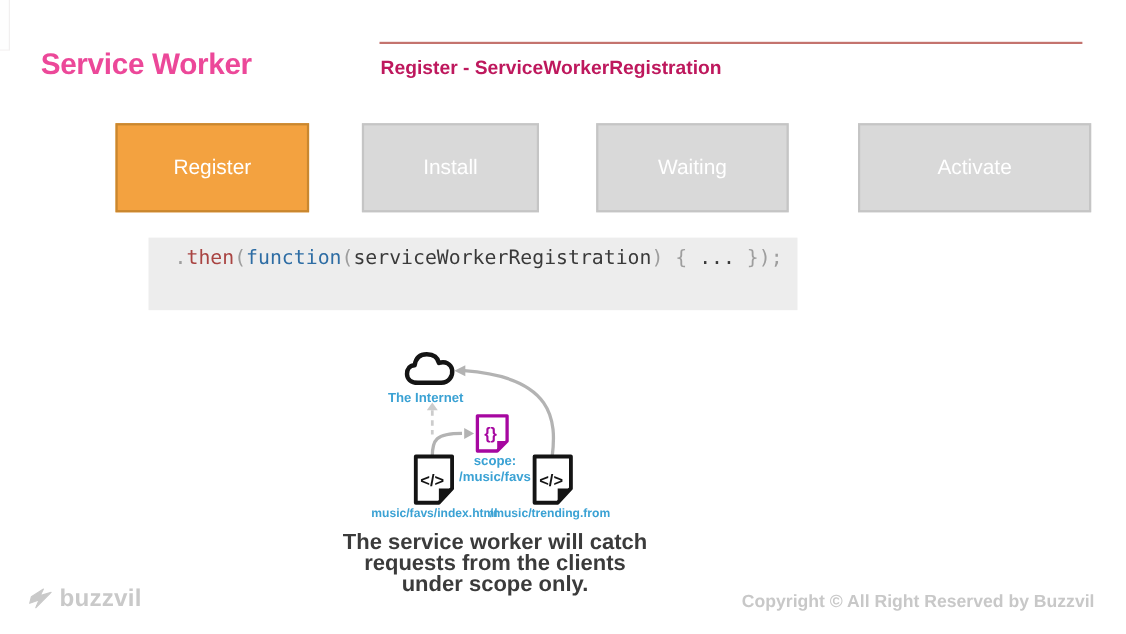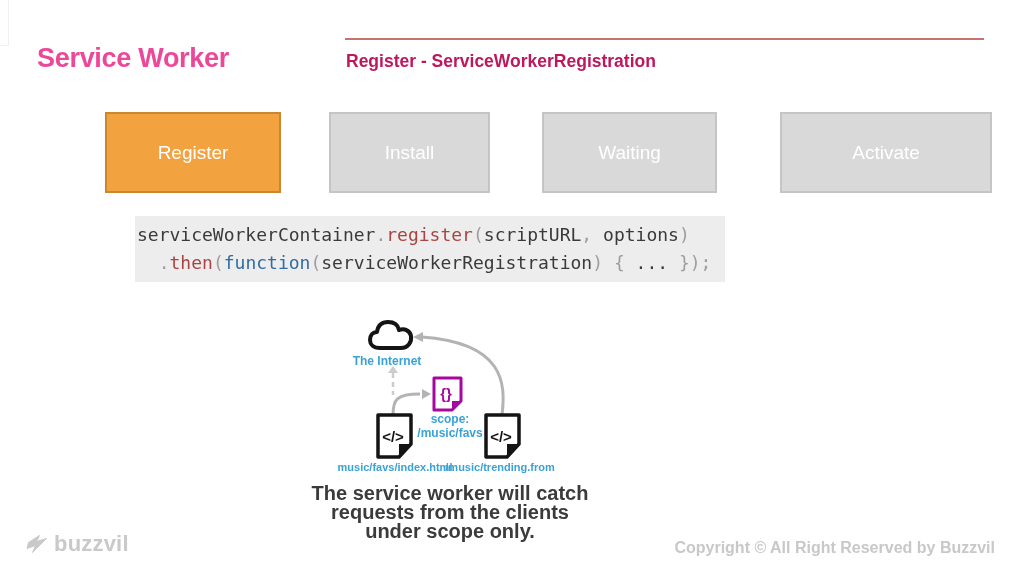--- a/index.html
+++ b/index.html
@@ -65,21 +65,20 @@
 <div class="title">Service Worker</div>
 <div class="header-rule"></div>
 <div class="subtitle">Register - ServiceWorkerRegistration</div>
 
 <div class="stage-box stage-active" style="left:105px;width:176px;">Register</div>
 <div class="stage-box stage-inactive" style="left:329px;width:161px;">Install</div>
 <div class="stage-box stage-inactive" style="left:494px;width:175px;margin-left:48px;">Waiting</div>
 <div class="stage-box stage-inactive" style="left:764px;width:212px;margin-left:16px;">Activate</div>
 
 <div class="code-block">
-    <div class="code-line"><span class="tok-plain">serviceWorkerContainer</span><span class="tok-punct">.</span><span class="tok-red">register</span><span class="tok-punct">(</span><span class="tok-plain">scriptURL</span><span class="tok-punct">,</span><span class="tok-plain"> options</span><span class="tok-punct">)</span></div>
     <div class="code-line"><span class="tok-plain">  </span><span class="tok-punct">.</span><span class="tok-red">then</span><span class="tok-punct">(</span><span class="tok-blue">function</span><span class="tok-punct">(</span><span class="tok-plain">serviceWorkerRegistration</span><span class="tok-punct">) </span><span class="tok-punct">{ </span><span class="tok-plain">...</span><span class="tok-punct"> });</span></div>
   </div>
 
 <svg class="diagram-svg" width="240" height="150" viewBox="0 0 240 150">
 
   <g>
     <line x1="63" y1="58" x2="63" y2="80" stroke="#cccccc" stroke-width="2.5" stroke-dasharray="5,4"></line>
     <polygon points="58,58 68,58 63,51" fill="#cccccc"></polygon>
   </g>
 

